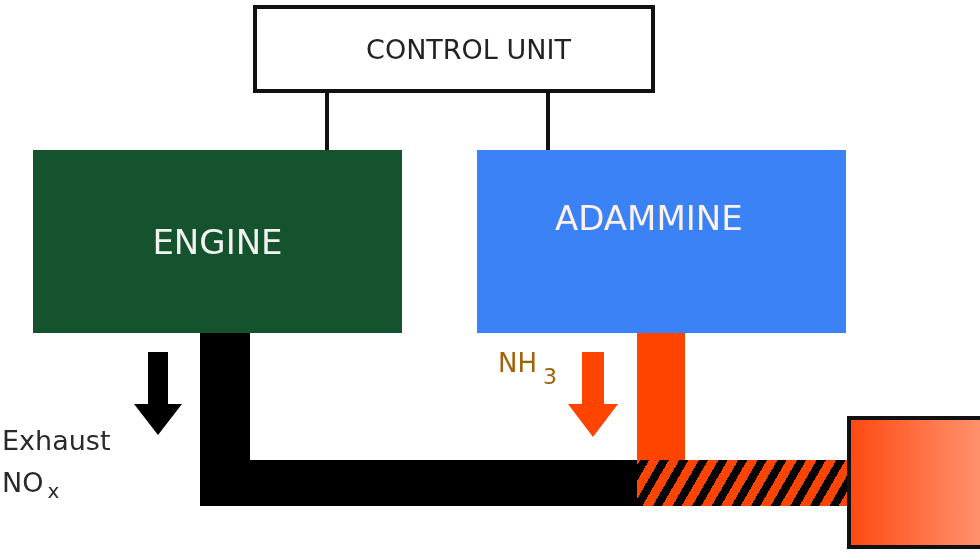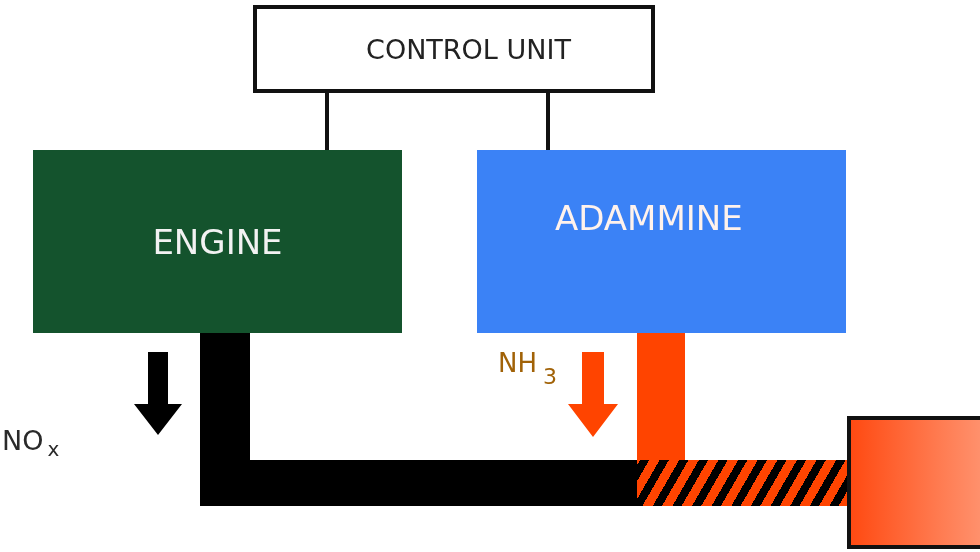--- a/index.html
+++ b/index.html
@@ -59,18 +59,19 @@
 
 <svg class="abs" style="left:133px; top:352px;" width="50" height="84" viewBox="0 0 50 84">
   <polygon points="15,0 35,0 35,52 49,52 25,83 1,52 15,52" fill="#000"></polygon>
 </svg>
 
 <svg class="abs" style="left:567px; top:352px;" width="52" height="86" viewBox="0 0 52 86">
   <polygon points="15,0 37,0 37,52 51,52 26,85 1,52 15,52" fill="#ff4400"></polygon>
 </svg>
 
 <div class="abs label-exhaust">
+  <div>Exhaust</div>
   <div><span>NO</span><sub>x</sub></div>
 </div>
 
 <div class="abs label-nh3">
   <span>NH</span><sub>3</sub>
 </div>
 
 </body></html>

